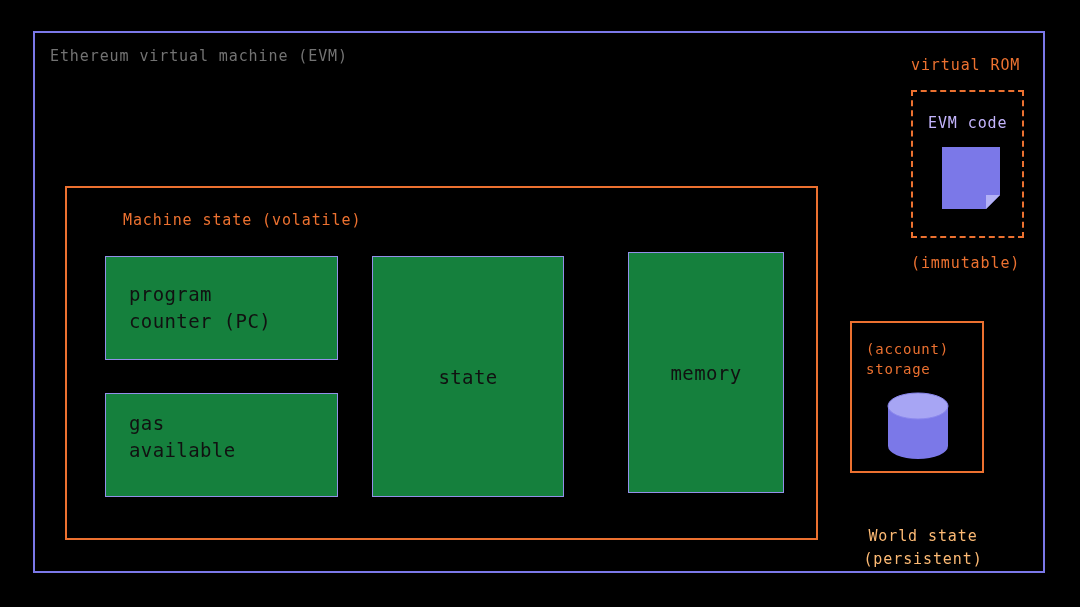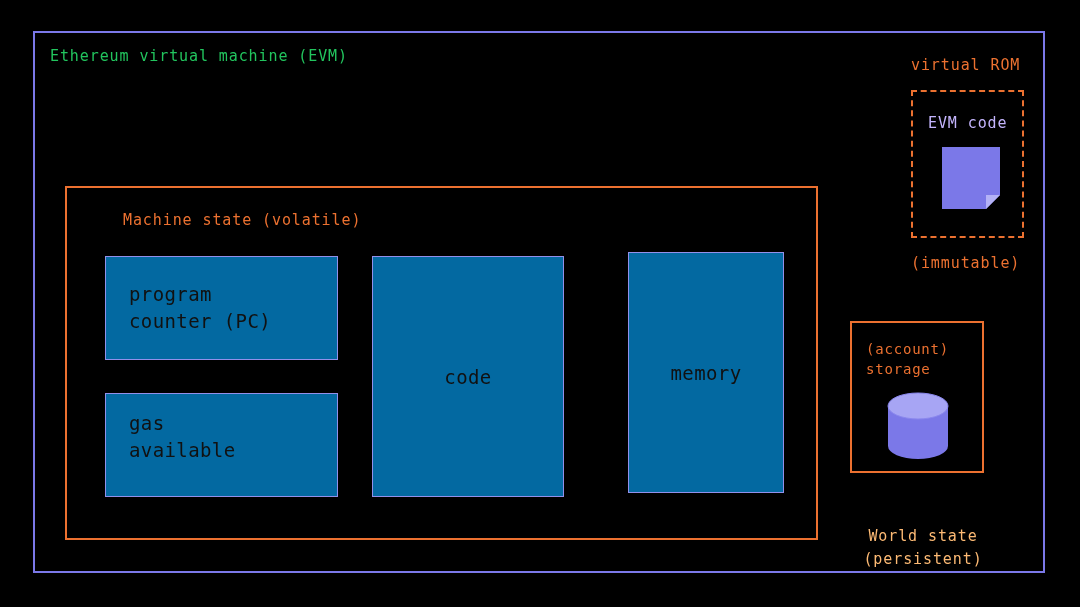--- a/index.html
+++ b/index.html
@@ -34,21 +34,21 @@
     box-sizing: border-box;
     background: transparent;
   }
 
   .evm-title {
     position: absolute;
     left: 50px;
     top: 47px;
     font-size: 15px;
     letter-spacing: 0.9px;
-    color: #22c55e;
+    color: #737373;
     white-space: pre;
   }
 
   
   .machine-state {
     position: absolute;
     left: 65px;
     top: 186px;
     width: 753px;
     height: 354px;
@@ -63,21 +63,21 @@
     font-size: 15px;
     letter-spacing: 0.9px;
     color: #ec7130;
     white-space: pre;
     padding-left: 19px;
   }
 
   
   .blue-box {
     position: absolute;
-    background: #0369a1;
+    background: #15803d;
     border: 1px solid #9390ea;
     box-sizing: border-box;
     color: #111111;
     font-size: 19px;
     letter-spacing: 0.4px;
     white-space: pre-line;
   }
 
   .box-pc {
     left: 105px;
@@ -228,21 +228,21 @@
   <div class="evm-frame"></div>
   <div class="evm-title">Ethereum virtual machine (EVM)</div>
 
   <div class="machine-state"></div>
   <div class="machine-state-title">Machine state (volatile)</div>
 
   <div class="blue-box box-pc">program
 counter (PC)</div>
   <div class="blue-box box-gas">gas
 available</div>
-  <div class="blue-box box-stack">code</div>
+  <div class="blue-box box-stack">state</div>
   <div class="blue-box box-memory">memory</div>
 
   <div class="rom-label">virtual ROM</div>
   <div class="rom-dashed"></div>
   <div class="rom-code-label">EVM code</div>
 
   <div class="doc-icon">
     <svg width="58" height="62" viewBox="0 0 58 62">
       <path d="M0 0 L58 0 L58 48 L44 62 L0 62 Z" fill="#7b78e8"></path>
       <path d="M58 48 L44 62 L44 48 Z" fill="#b4b2f6"></path>

